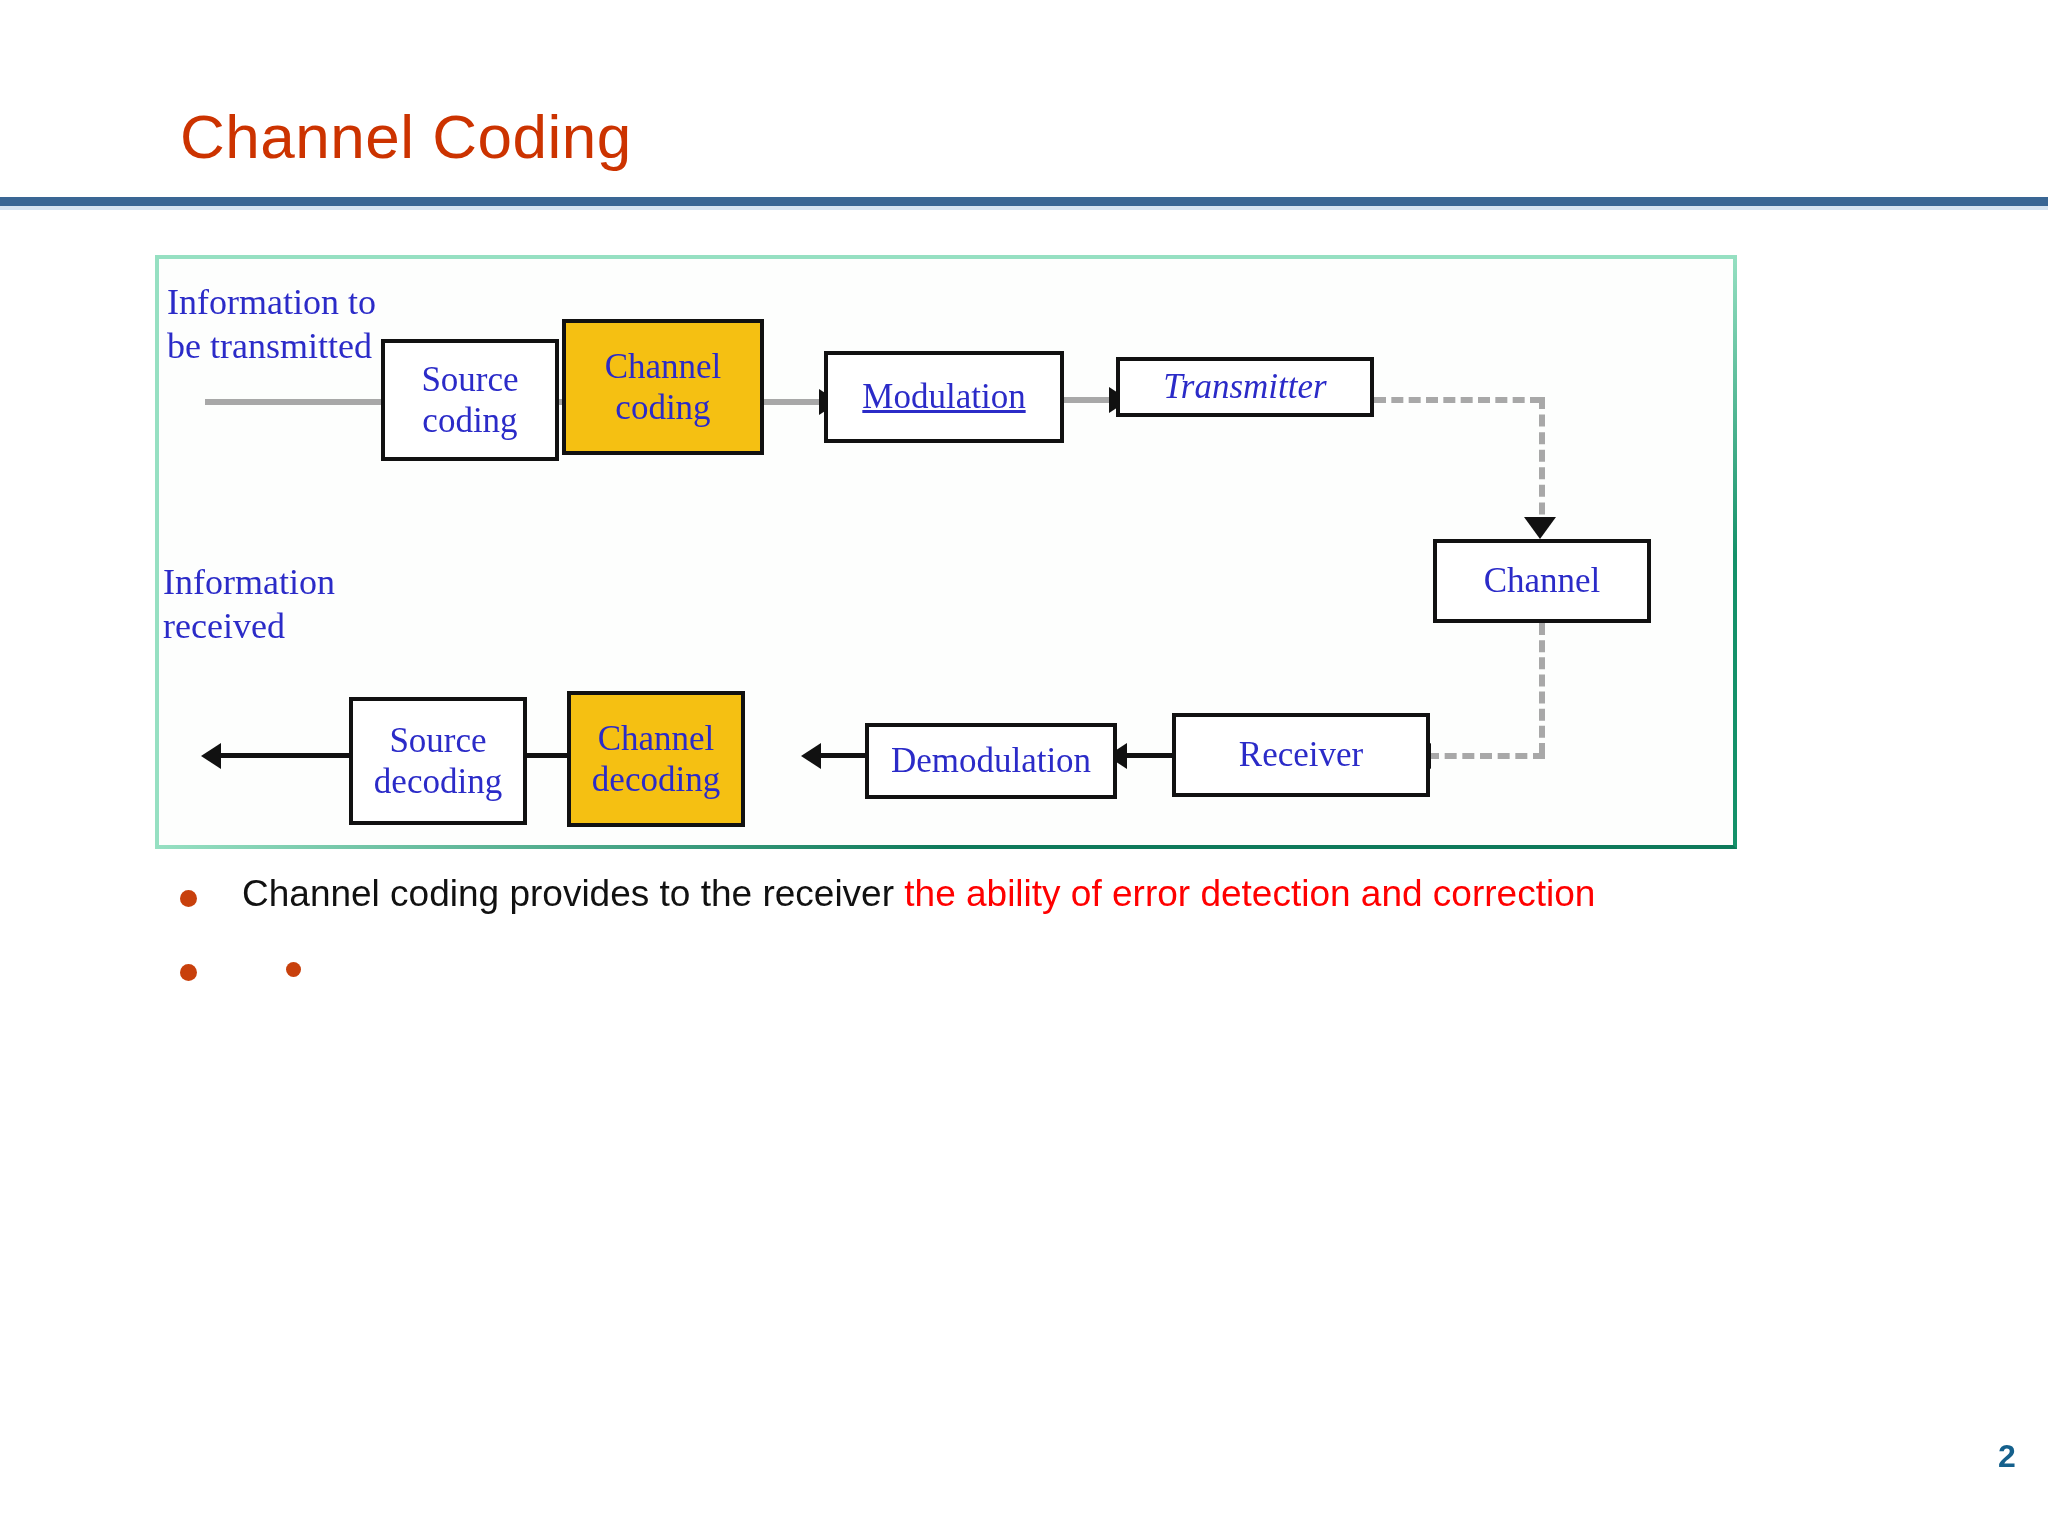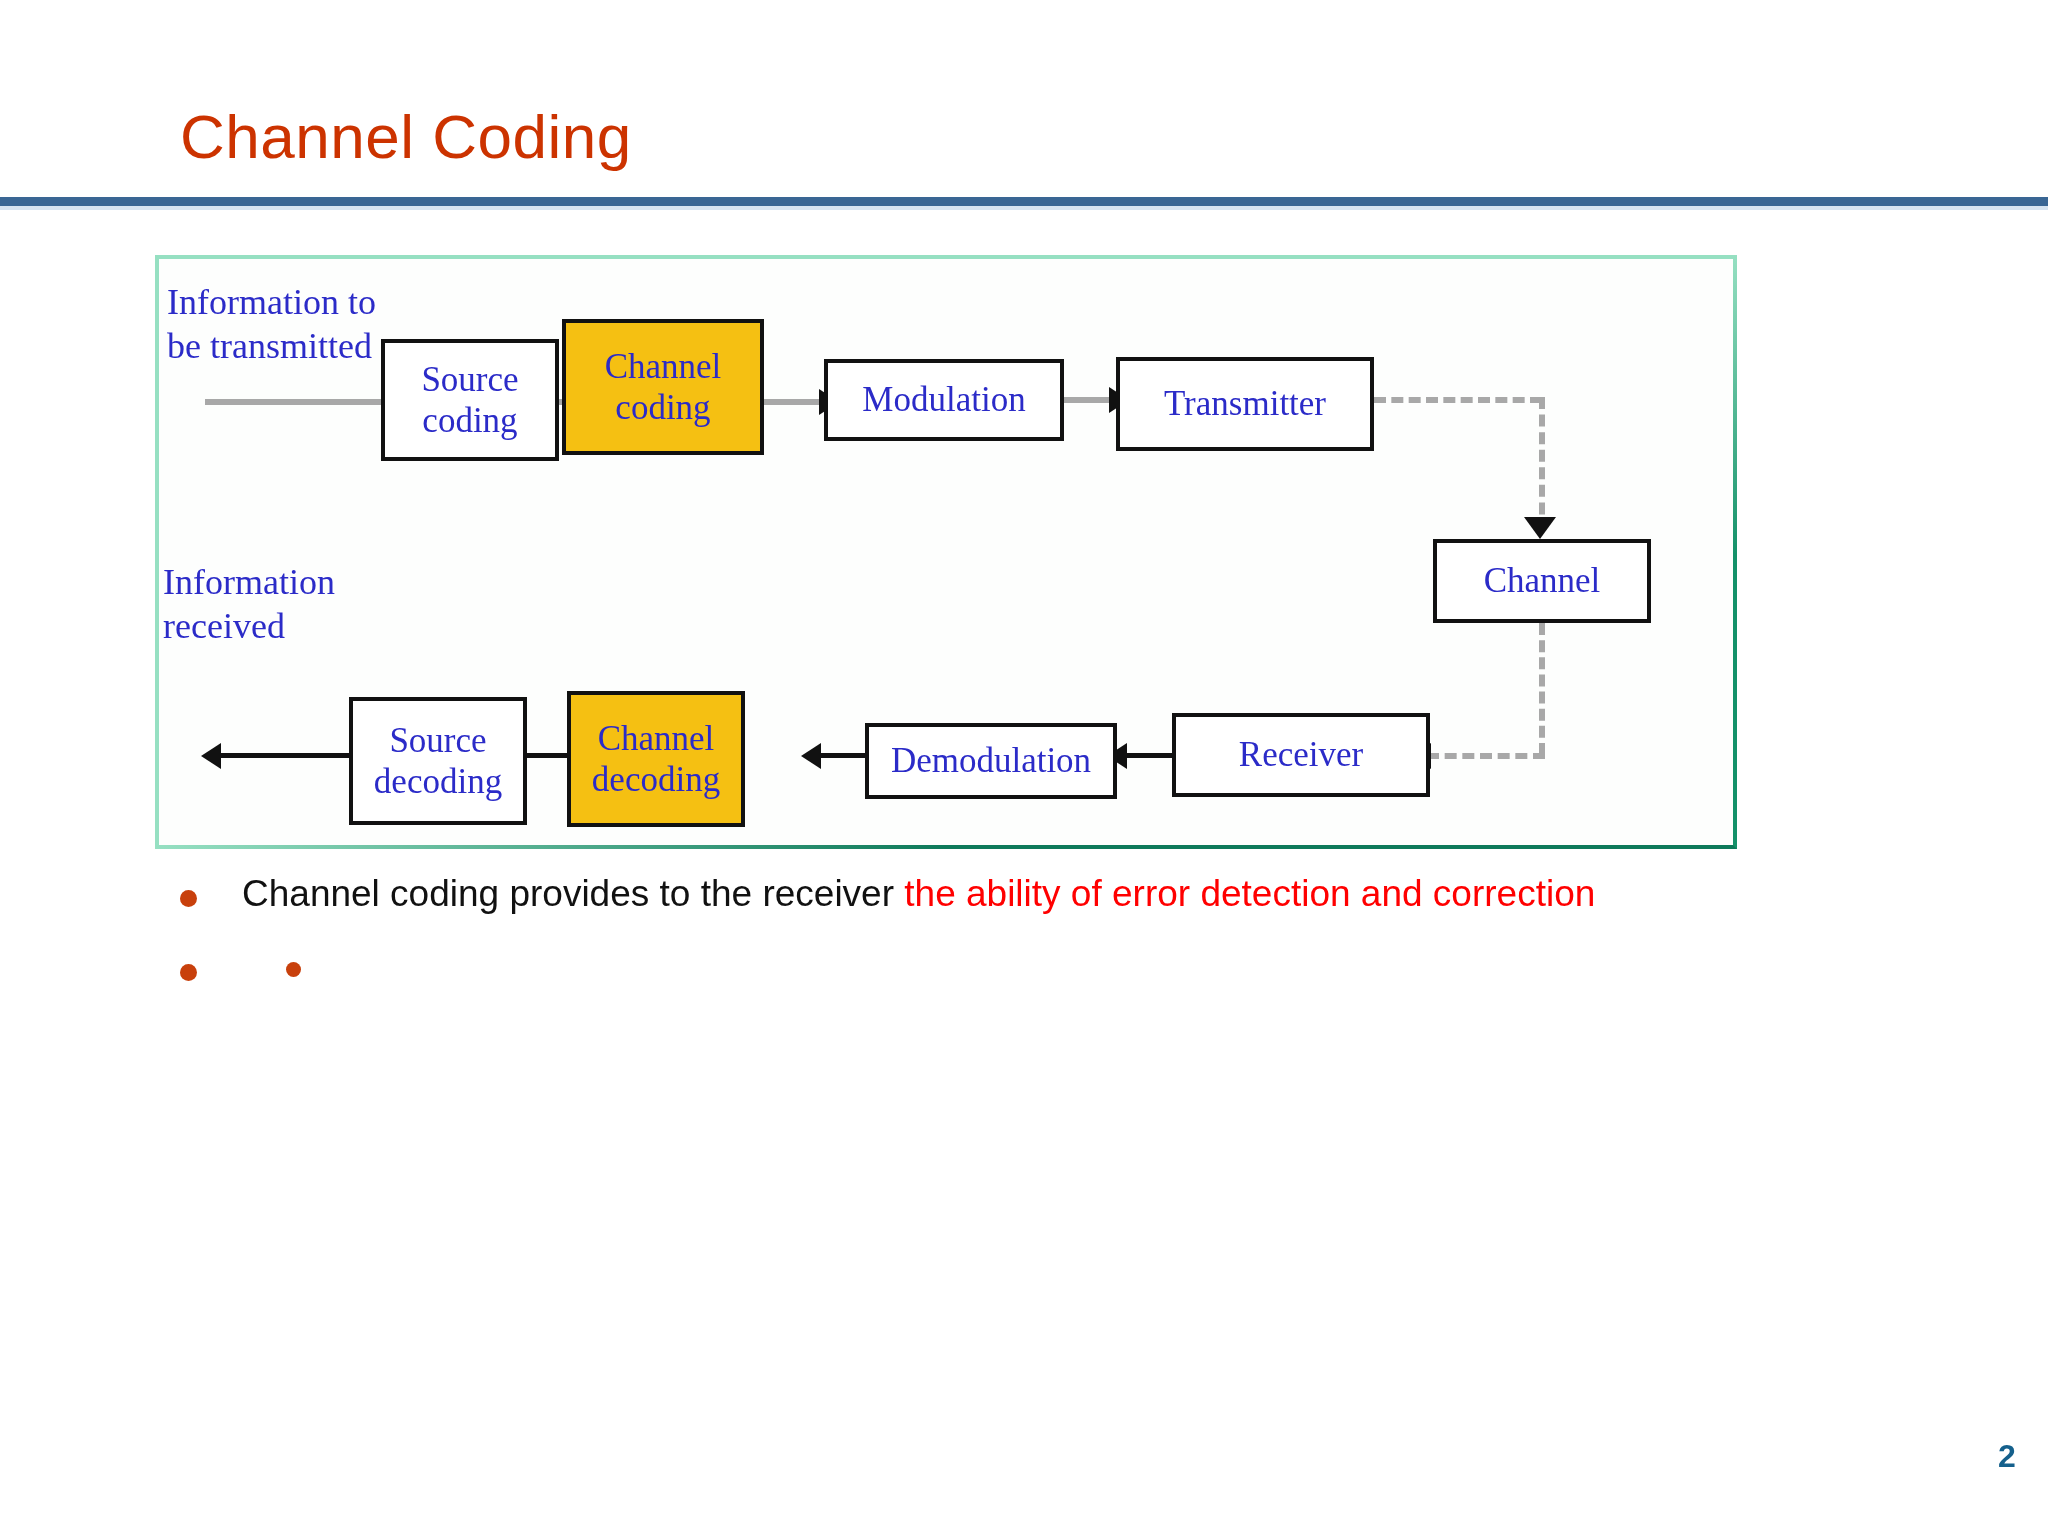--- a/index.html
+++ b/index.html
@@ -223,26 +223,26 @@
 
   <div class="conn" style="left:400px; top:140px; width:58px; height:6px;"></div>
   <div class="arrowhead-r" style="left:452px; top:130px;"></div>
 
   <div class="dbox highlight" style="left:403px; top:60px; width:202px; height:136px;">Channel
 coding</div>
 
   <div class="conn" style="left:605px; top:140px; width:62px; height:6px;"></div>
   <div class="arrowhead-r" style="left:660px; top:130px;"></div>
 
-  <div class="dbox" style="left:665px; top:100px; width:240px; height:82px;">Modulation</div>
+  <div class="dbox" style="left:665px; top:92px; width:240px; height:92px;text-decoration:underline;">Modulation</div>
 
   <div class="conn" style="left:905px; top:138px; width:52px; height:6px;"></div>
   <div class="arrowhead-r" style="left:950px; top:128px;"></div>
 
-  <div class="dbox" style="left:957px; top:98px; width:258px; height:94px;">Transmitter</div>
+  <div class="dbox" style="left:957px; top:98px; width:258px; height:60px;font-style:italic;">Transmitter</div>
 
   <div class="dashed-h" style="left:1215px; top:138px; width:168px;"></div>
   <div class="dashed-v" style="left:1380px; top:138px; height:135px;"></div>
   <div class="arrowhead-d" style="left:1365px; top:258px;"></div>
 
   <div class="dbox" style="left:1274px; top:280px; width:218px; height:84px;">Channel</div>
 
   <div class="dashed-v" style="left:1380px; top:364px; height:132px;"></div>
   <div class="dashed-h" style="left:1268px; top:494px; width:118px;"></div>
   <div class="arrowhead-l" style="left:1252px; top:484px;"></div>

